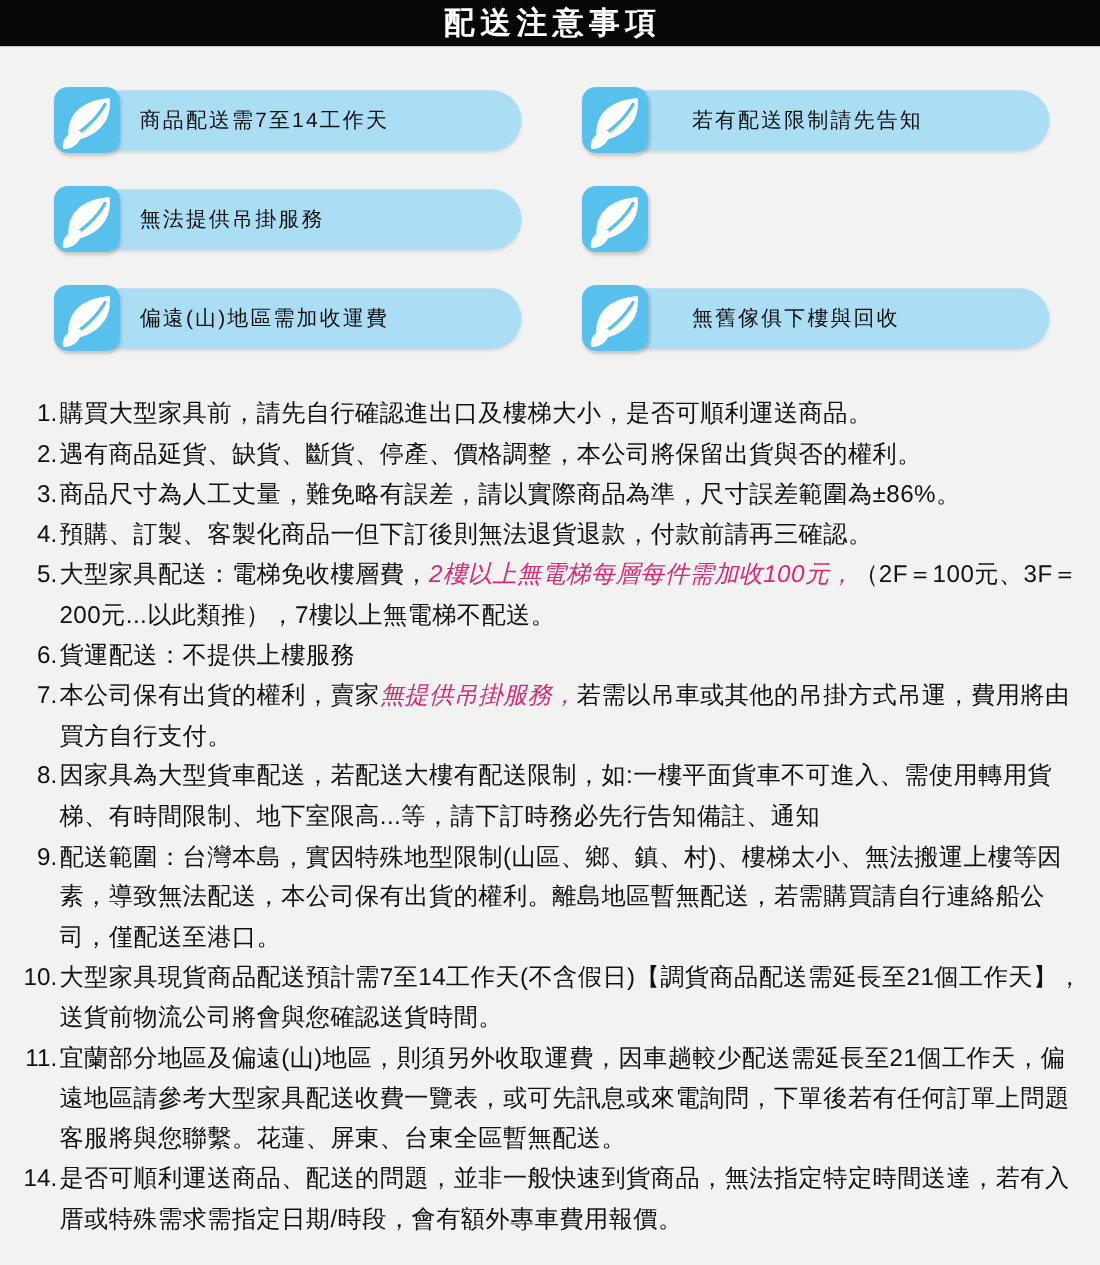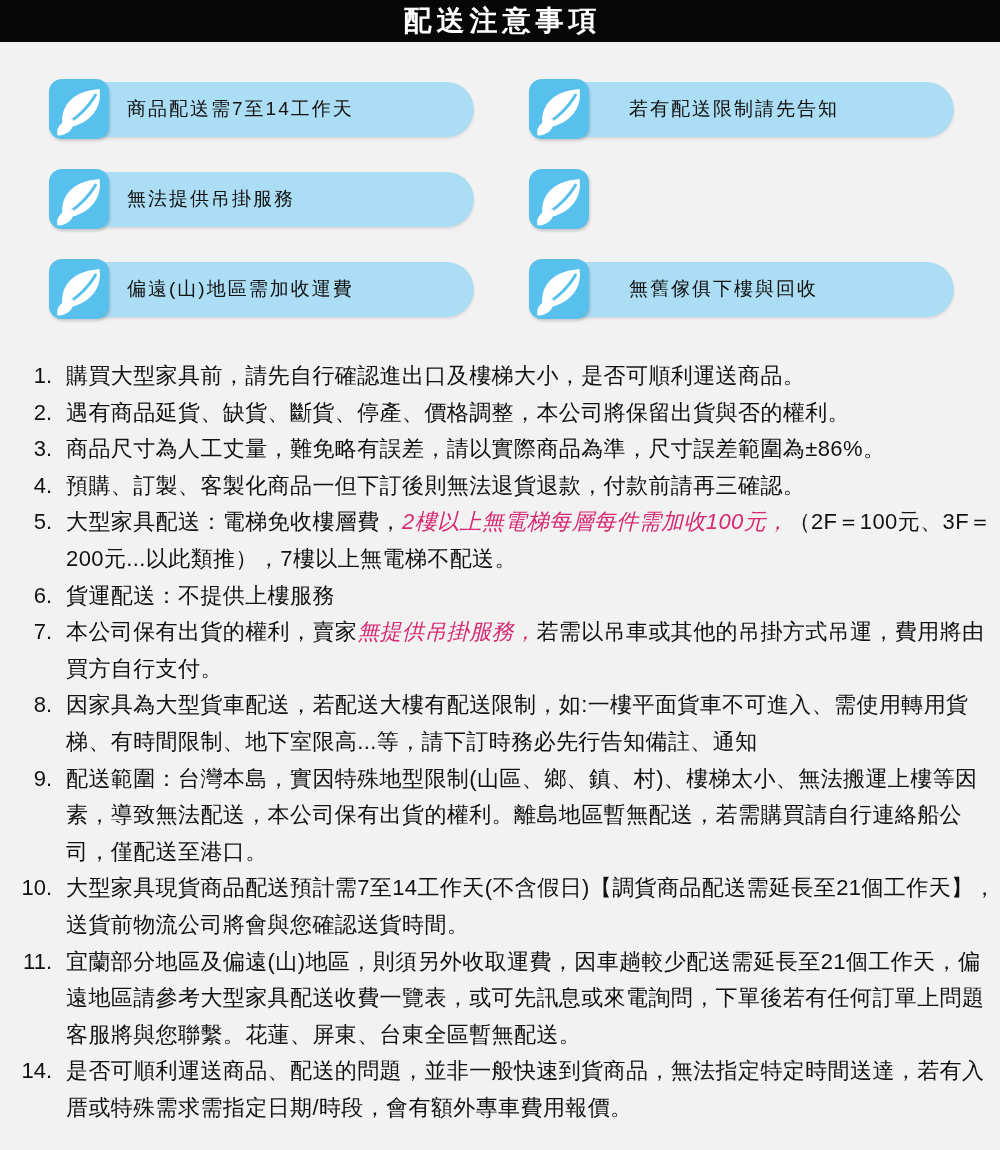--- a/index.html
+++ b/index.html
@@ -45,21 +45,21 @@
     letter-spacing:2px;white-space:nowrap;
   }
   .badge:nth-child(even) .badge-pill{width:398px;}
   .badge:nth-child(even) .badge-label{padding-left:70px;}
   .notes{
     list-style:none;margin:0;padding:39px 0 0 0;
     font-size:22px;line-height:36.6px;
   }
   .notes li{display:flex;align-items:flex-start;}
   .num{flex:0 0 52px;width:52px;text-align:right;}
-  .txt{margin-left:14px;width:930px;letter-spacing:.4px;}
+  .txt{margin-left:2px;width:930px;letter-spacing:.4px;}
   .hl{color:var(--hl);font-style:italic;}
 </style>
 </head>
 <body>
 
 <div class="page">
 
   <header class="topbar">
     <h1>配送注意事項</h1>
   </header>

